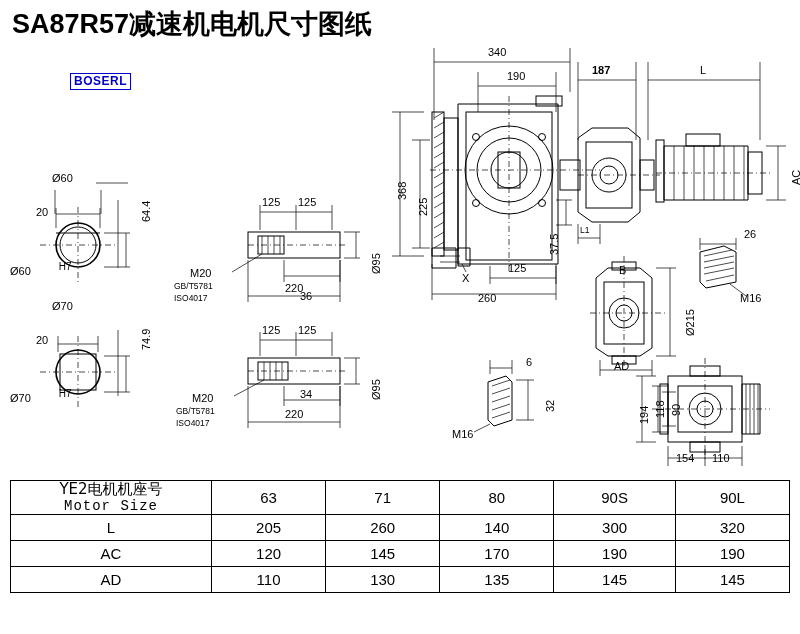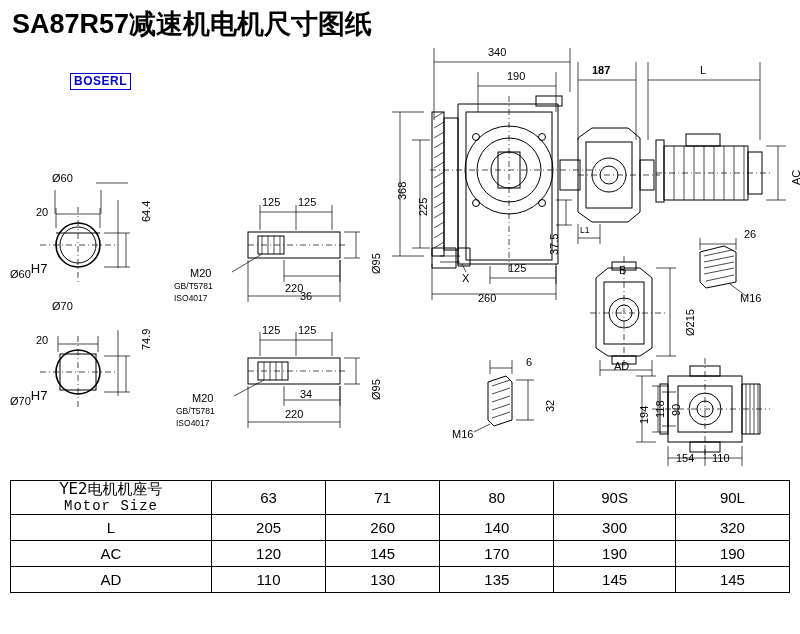--- a/index.html
+++ b/index.html
@@ -47,21 +47,21 @@
     font-size: 11px;
     font-family: "Liberation Sans", sans-serif;
     white-space: nowrap;
     color: #000;
   }
   .lbl.xs { font-size: 8.5px; }
   .vert {
     transform: rotate(-90deg);
     transform-origin: left top;
   }
-  .sup { font-size: 13px; vertical-align: super; }
+  .sup { font-size: 10px; vertical-align: super; margin-left: 28px; }
 
   
   .spec-table {
     position: absolute;
     left: 10px;
     top: 480px;
     width: 780px;
     border-collapse: collapse;
     font-size: 15px;
     font-family: "Liberation Sans", sans-serif;

